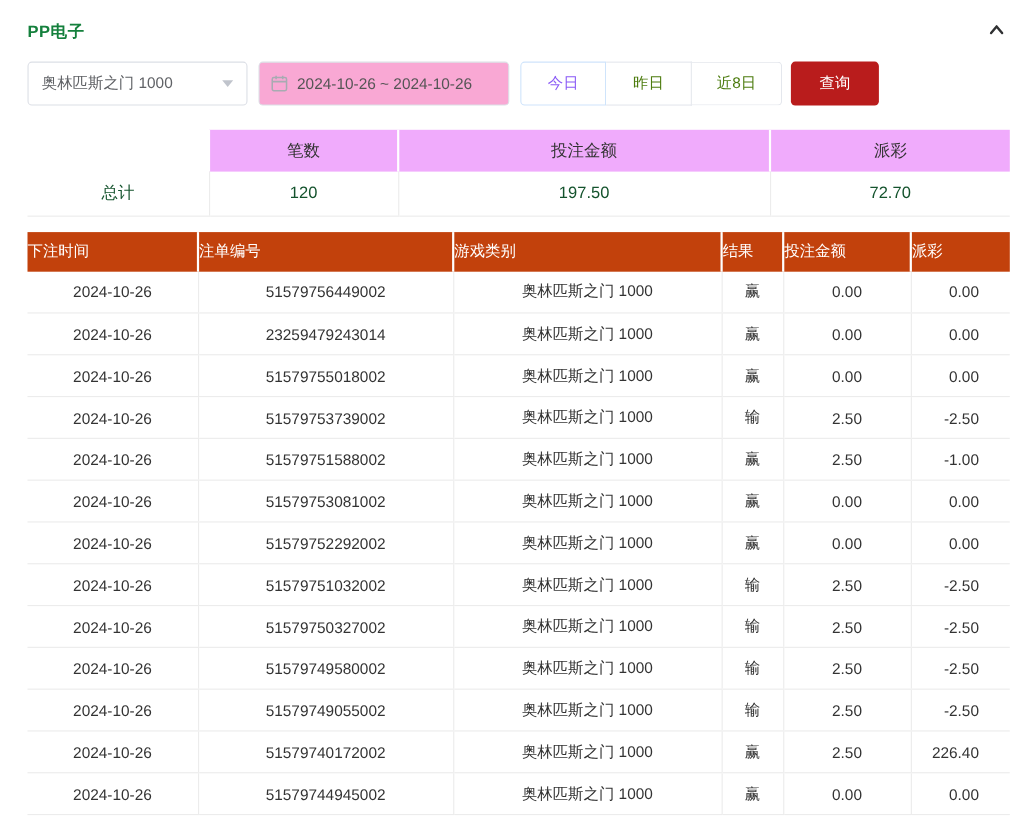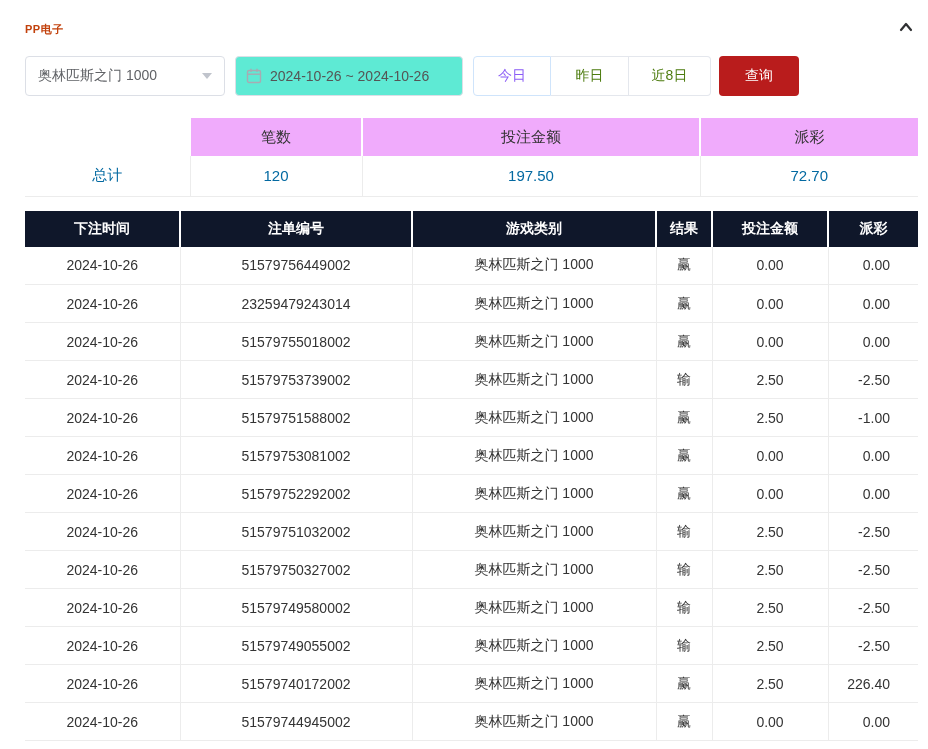--- a/index.html
+++ b/index.html
@@ -6,35 +6,35 @@
   html,body { background:#fff; }
   body {
     width:928px; height:749px; overflow:hidden;
     font-family:"Liberation Sans","DejaVu Sans",sans-serif;
     color:#333;
   }
   .page { padding:16px 10px 0 25px; width:928px; }
 
   
   .panel-header { display:flex; align-items:center; justify-content:space-between; height:26px; }
-  .title { font-size:11px; font-weight:bold; color:#c2410c; letter-spacing:.5px; }
+  .title { font-size:15px; font-weight:bold; color:#15803d; letter-spacing:.5px; }
   .collapse-btn { width:24px; height:24px; display:flex; align-items:center; justify-content:center; cursor:pointer; }
 
   
   .filters { display:flex; align-items:center; margin-top:14px; height:40px; }
   .select {
     width:200px; height:40px; border:1px solid #dcdfe6; border-radius:4px;
     display:flex; align-items:center; justify-content:space-between;
     padding:0 12px; font-size:14px; color:#606266; cursor:pointer; background:#fff;
   }
   .caret { width:0; height:0; border-left:5px solid transparent; border-right:5px solid transparent; border-top:6px solid #c0c4cc; }
   .datepicker {
     width:228px; height:40px; border:1px solid #dcdfe6; border-radius:4px;
     display:flex; align-items:center; gap:8px; padding:16px 10px; margin-left:10px;
-    font-size:14px; color:#555; cursor:pointer; background:#5eead4; white-space:nowrap;
+    font-size:14px; color:#555; cursor:pointer; background:#f9a8d4; white-space:nowrap;
   }
   .btn-group { display:flex; margin-left:10px; }
   .quick-btn {
     width:78px; height:40px; background:#fff; border:1px solid #e4e7ed;
     color:#4d7c0f; font-size:14px; cursor:pointer; font-family:inherit;
   }
   .btn-group .quick-btn + .quick-btn { border-left:none; }
   .btn-group .quick-btn:first-child { border-radius:4px 0 0 4px; }
   .btn-group .quick-btn:last-child { border-radius:0 4px 4px 0; width:82px; }
   .quick-btn.active { color:#8b5cf6; border-color:#cfe4fb; }
@@ -45,29 +45,29 @@
 
   
   .summary-table { width:893px; border-collapse:collapse; table-layout:fixed; margin-top:22px; font-size:15px; }
   .summary-table th {
     background:#f0abfc; height:38px; font-weight:normal; color:#333;
     border-left:2px solid #fff; text-align:center;
   }
   .summary-table th.blank { background:#fff; border-left:none; }
   .summary-table td {
     height:40px; text-align:center; border-bottom:1px solid #ececec;
-    border-left:1px solid #ececec; color:#0369a1;
+    border-left:1px solid #ececec; color:#14532d;
   }
   .summary-table td:first-child { border-left:none; }
 
   
   .bet-table { width:893px; border-collapse:collapse; table-layout:fixed; margin-top:14px; font-size:14px; }
   .bet-table thead th {
-    background:#0f172a; color:#fff; height:36px; font-weight:bold;
-    border-left:2px solid #fff; text-align:center; font-size:14px;
+    background:#c2410c; color:#fff; height:36px; font-weight:normal;
+    border-left:2px solid #fff; text-align:left; font-size:14px;
   }
   .bet-table thead th:first-child { border-left:none; }
   .bet-table tbody td {
     height:38px; text-align:center; color:#333;
     border-bottom:1px solid #ececec; border-left:1px solid #ececec;
     overflow:hidden; white-space:nowrap;
   }
   .bet-table tbody td:first-child { border-left:none; }
   .bet-table tbody td.payout { text-align:right; padding-right:28px; }
   .neg { color:#ef6270; }

